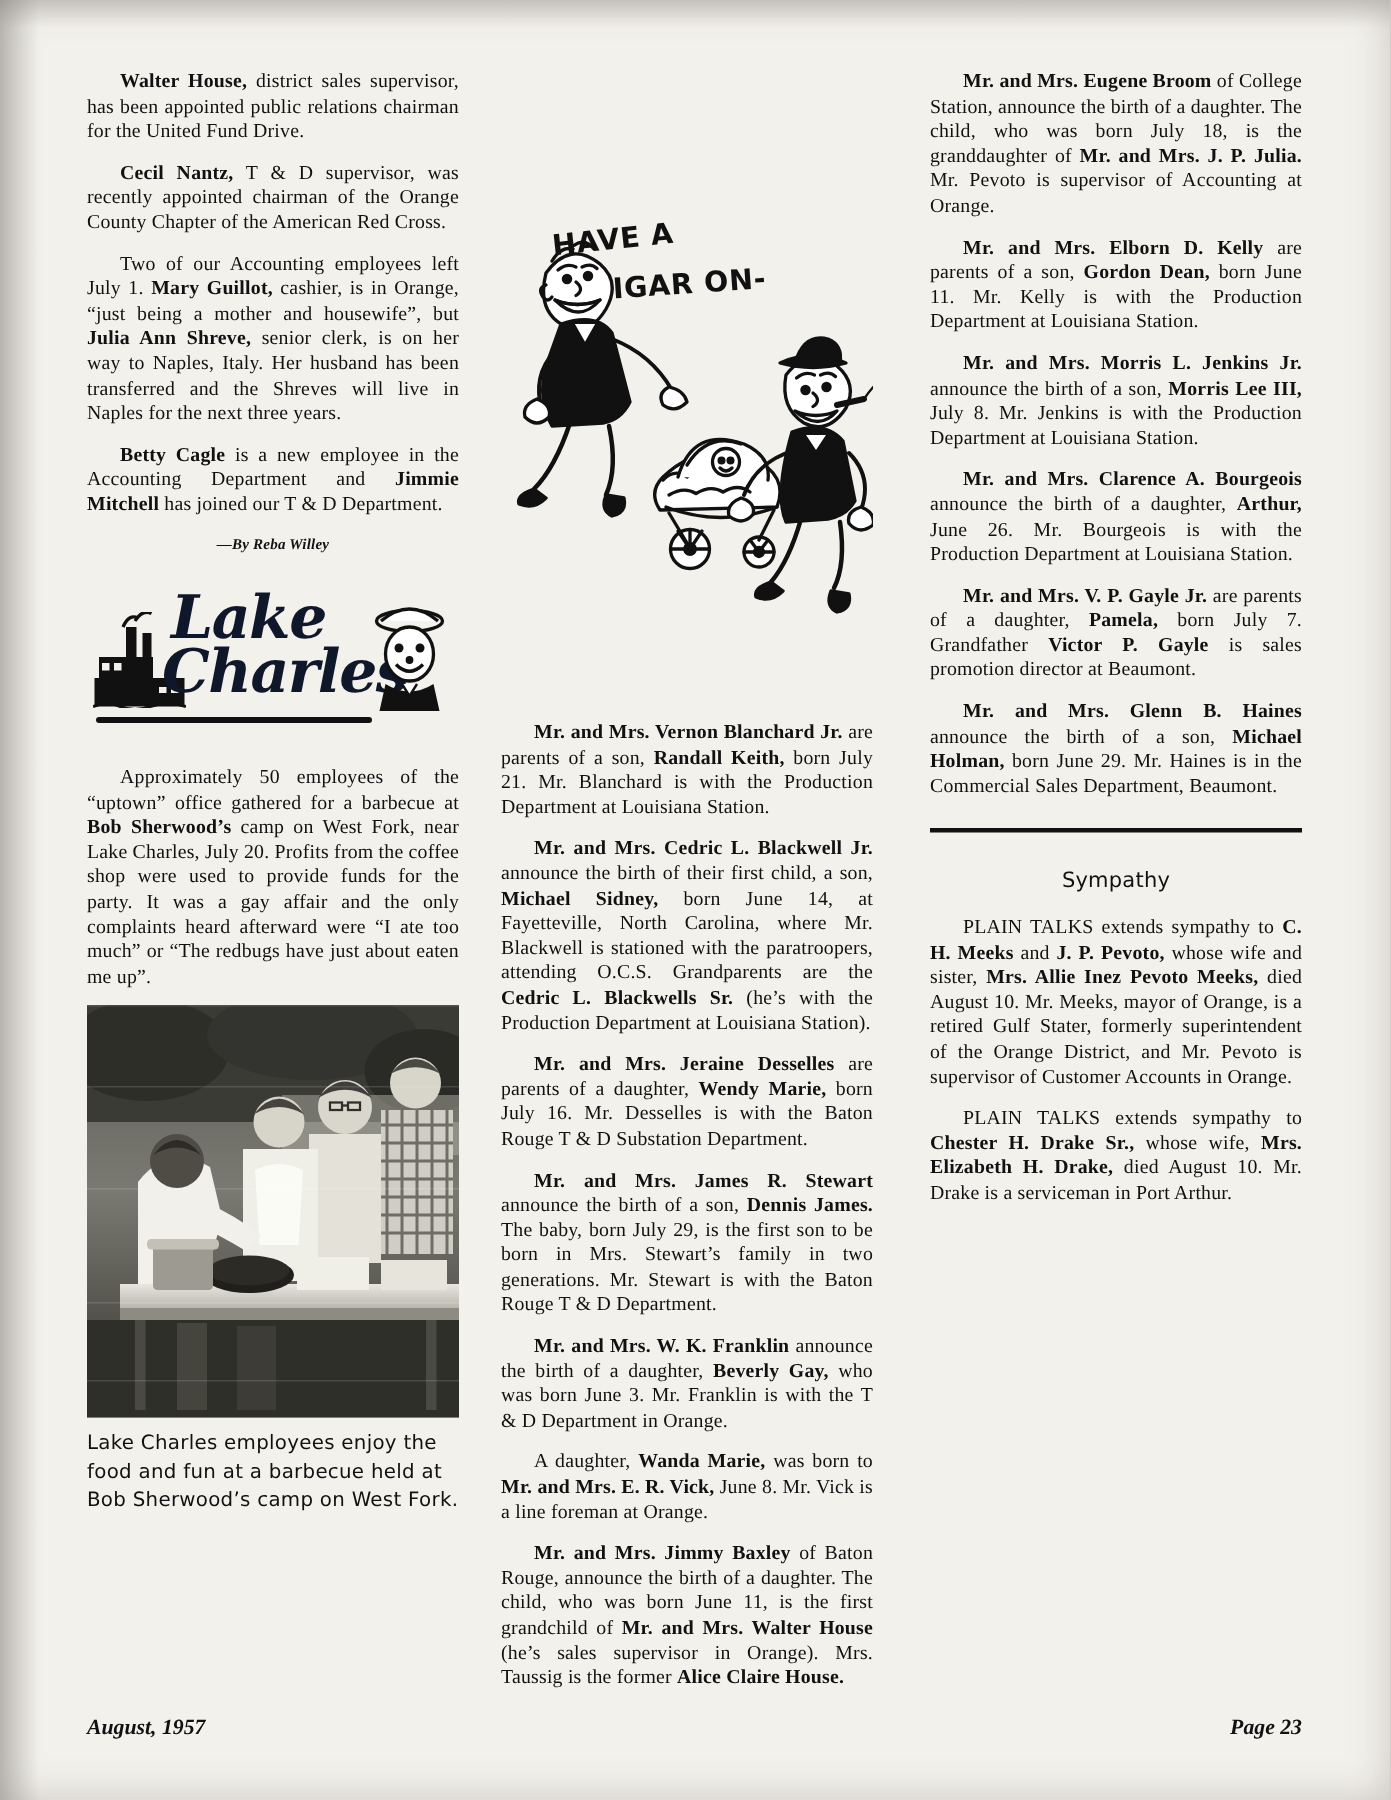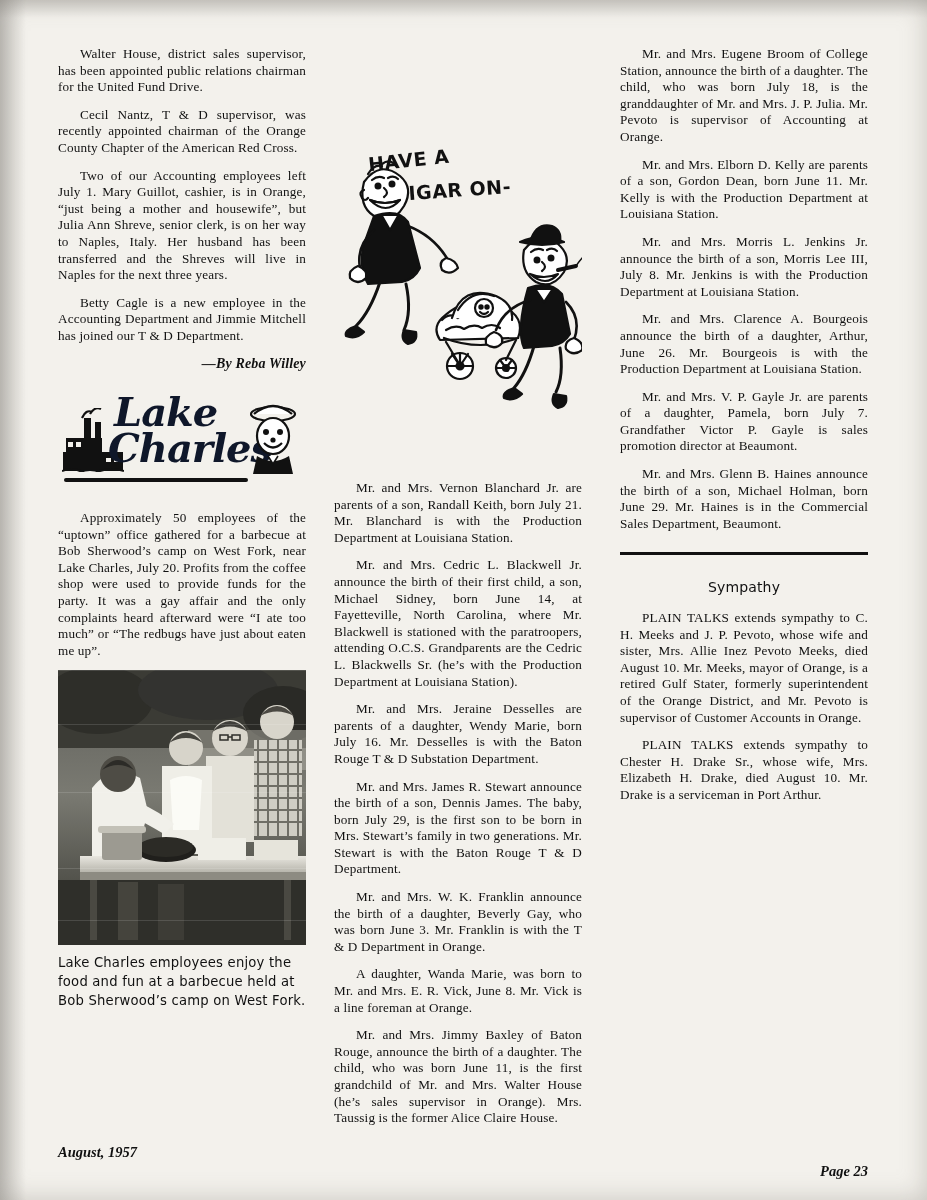--- a/index.html
+++ b/index.html
@@ -58,29 +58,29 @@
   }
   .col1 { left: 0; }
   .col2 { left: 276px; }
   .col3 { left: 562px; }
 
   p {
     margin: 0 0 11px 0;
     text-indent: 22px;
     letter-spacing: 0.15px;
   }
-  b { font-weight: normal; }
+  b { font-weight: bold; }
 
   .byline {
-    text-align: right;
+    text-align: center;
     font-style: italic;
     font-weight: bold;
     margin: 2px 0 18px 0;
     text-indent: 0;
-    font-size: 14px;
+    font-size: 10px;
   }
 
   
   .lc-art {
     position: relative;
     width: 248px;
     height: 110px;
     margin: 6px 0 10px 0;
   }
   .lc-script {
@@ -202,21 +202,20 @@
     font-weight: bold;
     font-size: 14.5px;
   }
   .footer .right {
     position: absolute;
     right: 0; top: 0;
     font-family: "Liberation Serif", serif;
     font-style: italic;
     font-weight: bold;
     font-size: 14.5px;
-    margin-top: 19px;
   }
 </style>
 </head>
 <body>
 
 <div class="page">
   <div class="scan-edge-left"></div>
   <div class="scan-edge-top"></div>
 
   <div class="columns">

